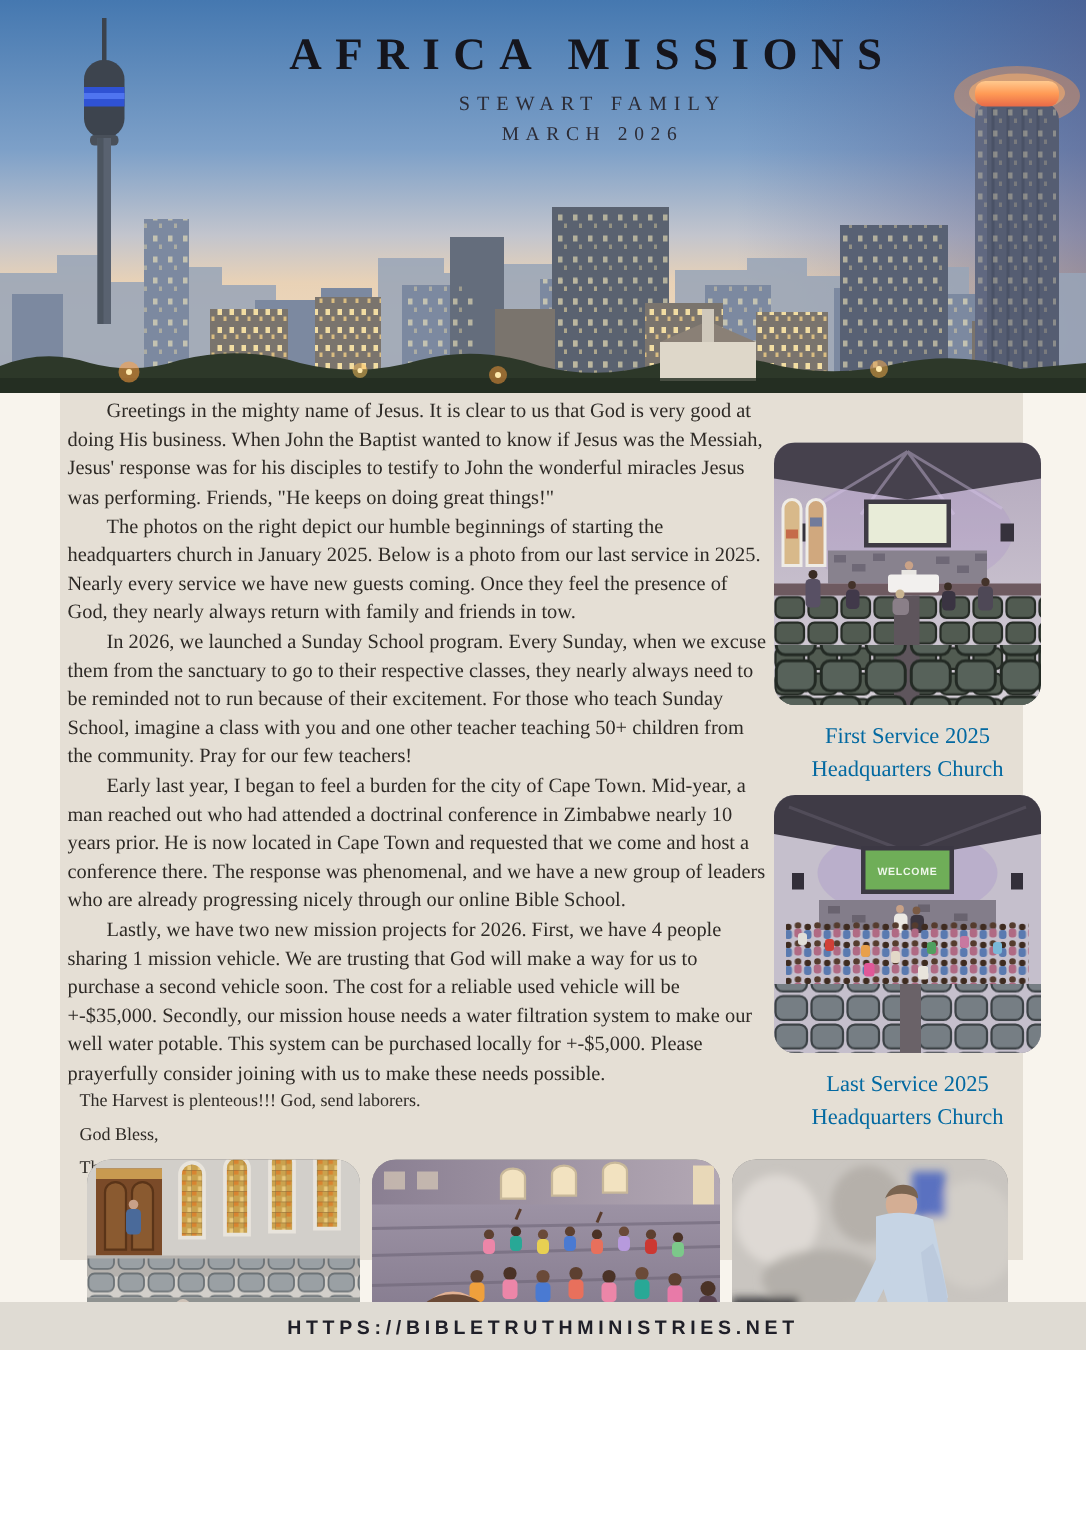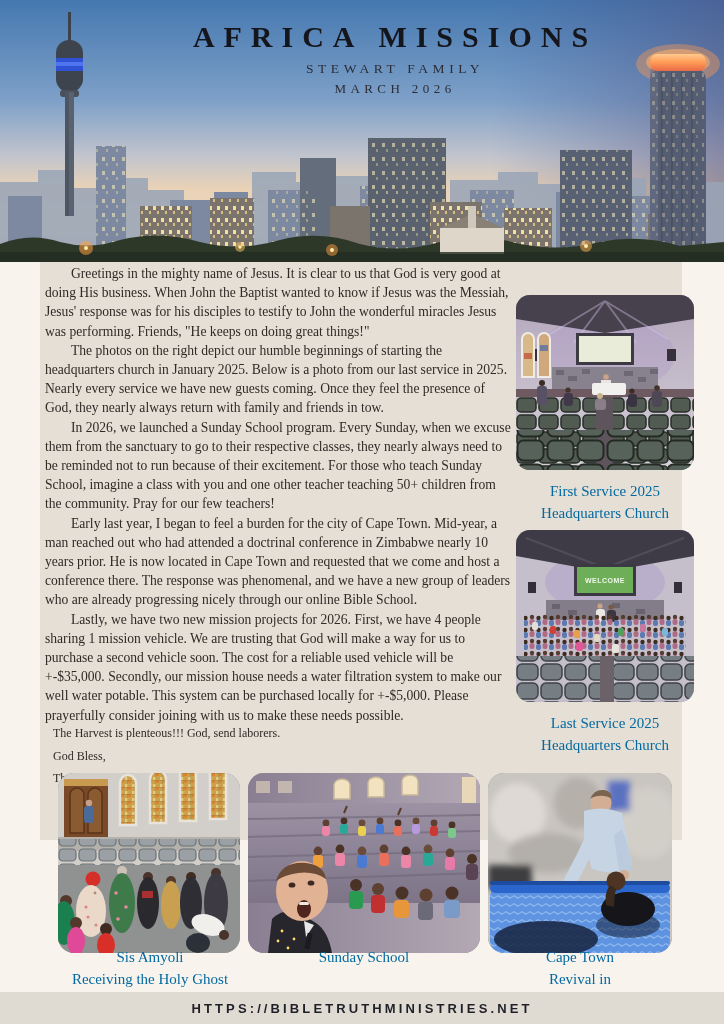--- a/index.html
+++ b/index.html
@@ -2,21 +2,21 @@
 <html style="--page-bg: #f8f4ed; --panel-bg: #e5dfd5; --footer-bg: #dfdbd3; --text: #2e2a26; --title: #15151c;"><head>
 <meta charset="utf-8">
 <style>
   :root{
     --page-bg:#f8f4ed; --panel-bg:#e5dfd5; --footer-bg:#dfdbd3;
     --text:#2e2a26; --title:#15151c;
   }
   *{box-sizing:border-box; margin:0; padding:0;}
   html,body{background:#ffffff;}
   .page{
-    position:relative; width:724px; height:1024px; overflow:hidden;
+    position:relative; width:724px; height:900px; overflow:hidden;
     background:var(--page-bg);
     font-family:"Liberation Serif","DejaVu Serif",serif;
     color:var(--text);
   }
   
   .header-art{position:absolute; left:0; top:0; width:724px; height:262px; display:block;}
   .header-text{position:absolute; left:66px; right:0; top:20px; text-align:center;}
   .newsletter-title{
     font-size:30px; font-weight:700; letter-spacing:.30em; color:var(--title);
     white-space:nowrap;

